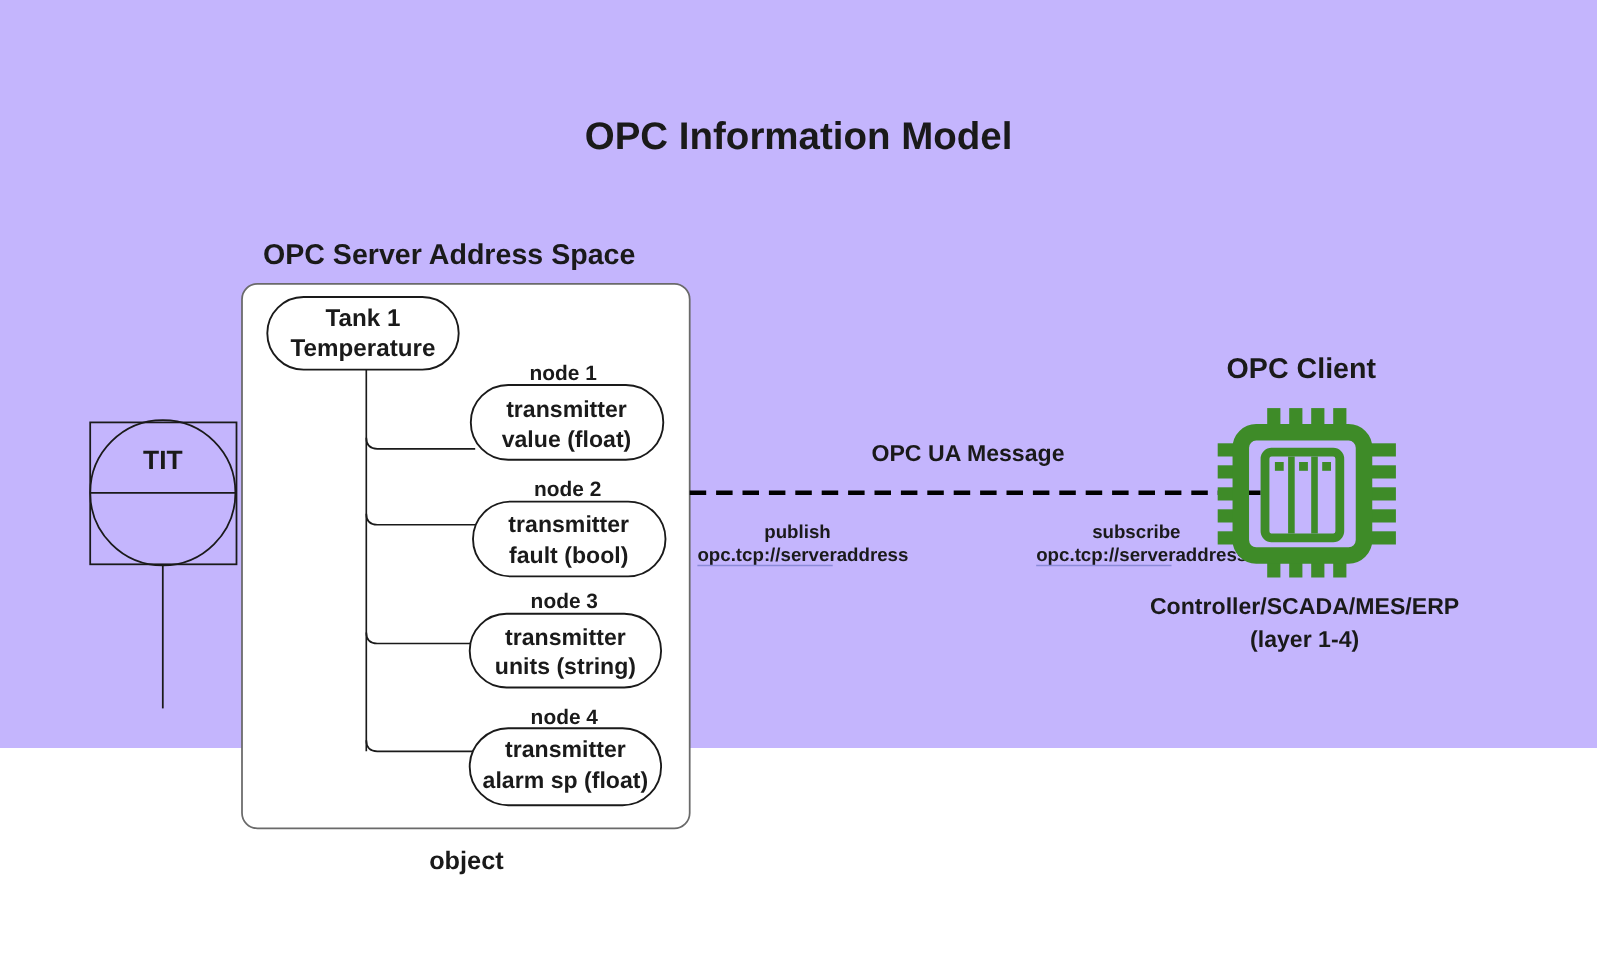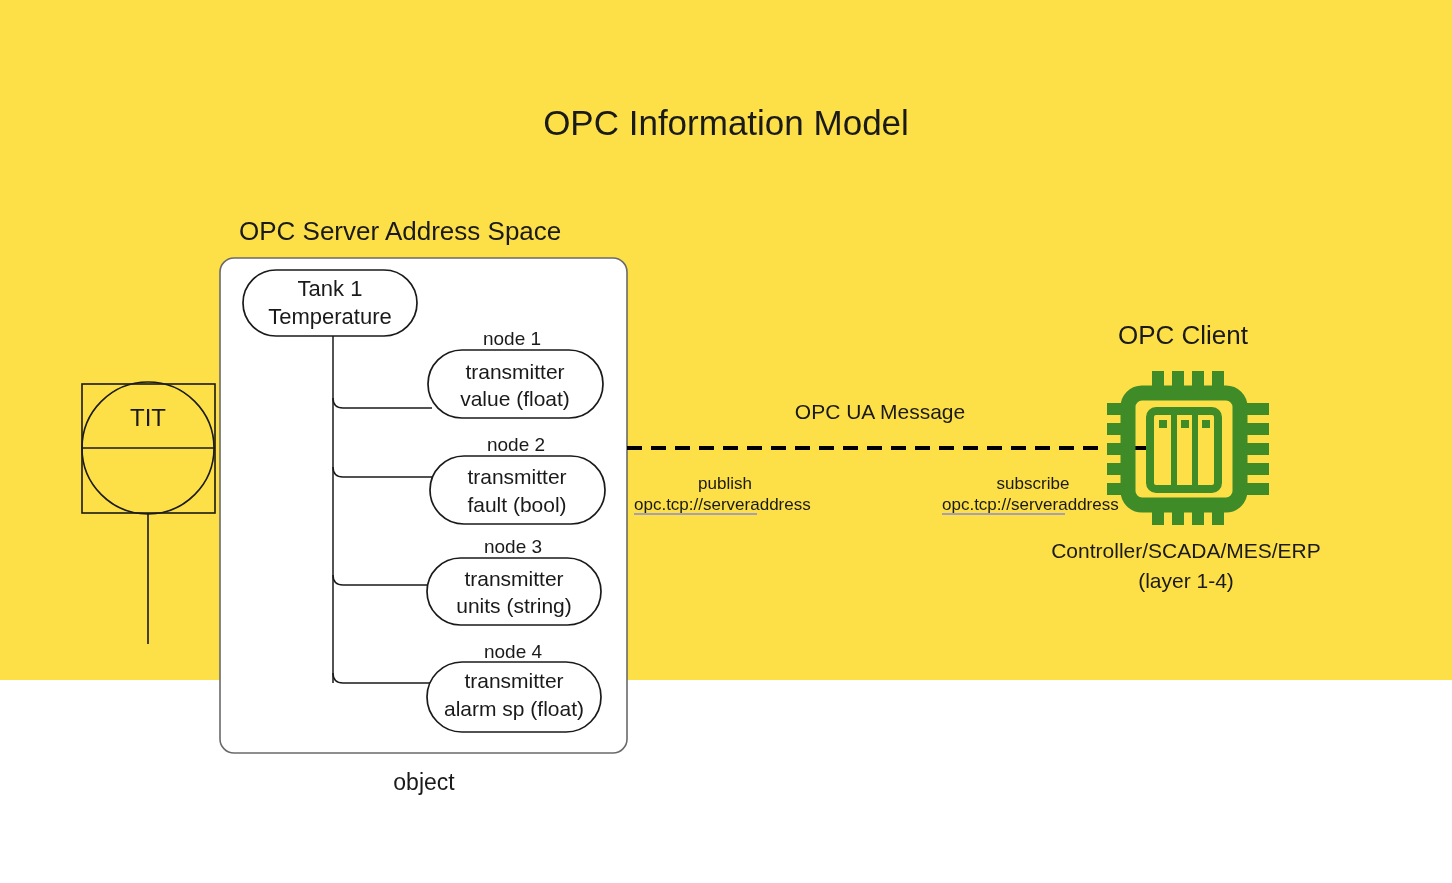--- a/index.html
+++ b/index.html
@@ -12,21 +12,22 @@
     width: 1452px;
     height: 883px;
     overflow: hidden;
     font-family: "Liberation Sans", sans-serif;
     color: #1a1a1a;
   }
   #canvas {
     position: relative;
     width: 1452px;
     height: 680px;
-    background: #fde047;
+    background: #c4b5fd;
+    font-weight: bold;
   }
   svg#diagram {
     position: absolute;
     left: 0;
     top: 0;
     width: 1452px;
     height: 883px;
   }
   text {
     font-family: "Liberation Sans", sans-serif;

